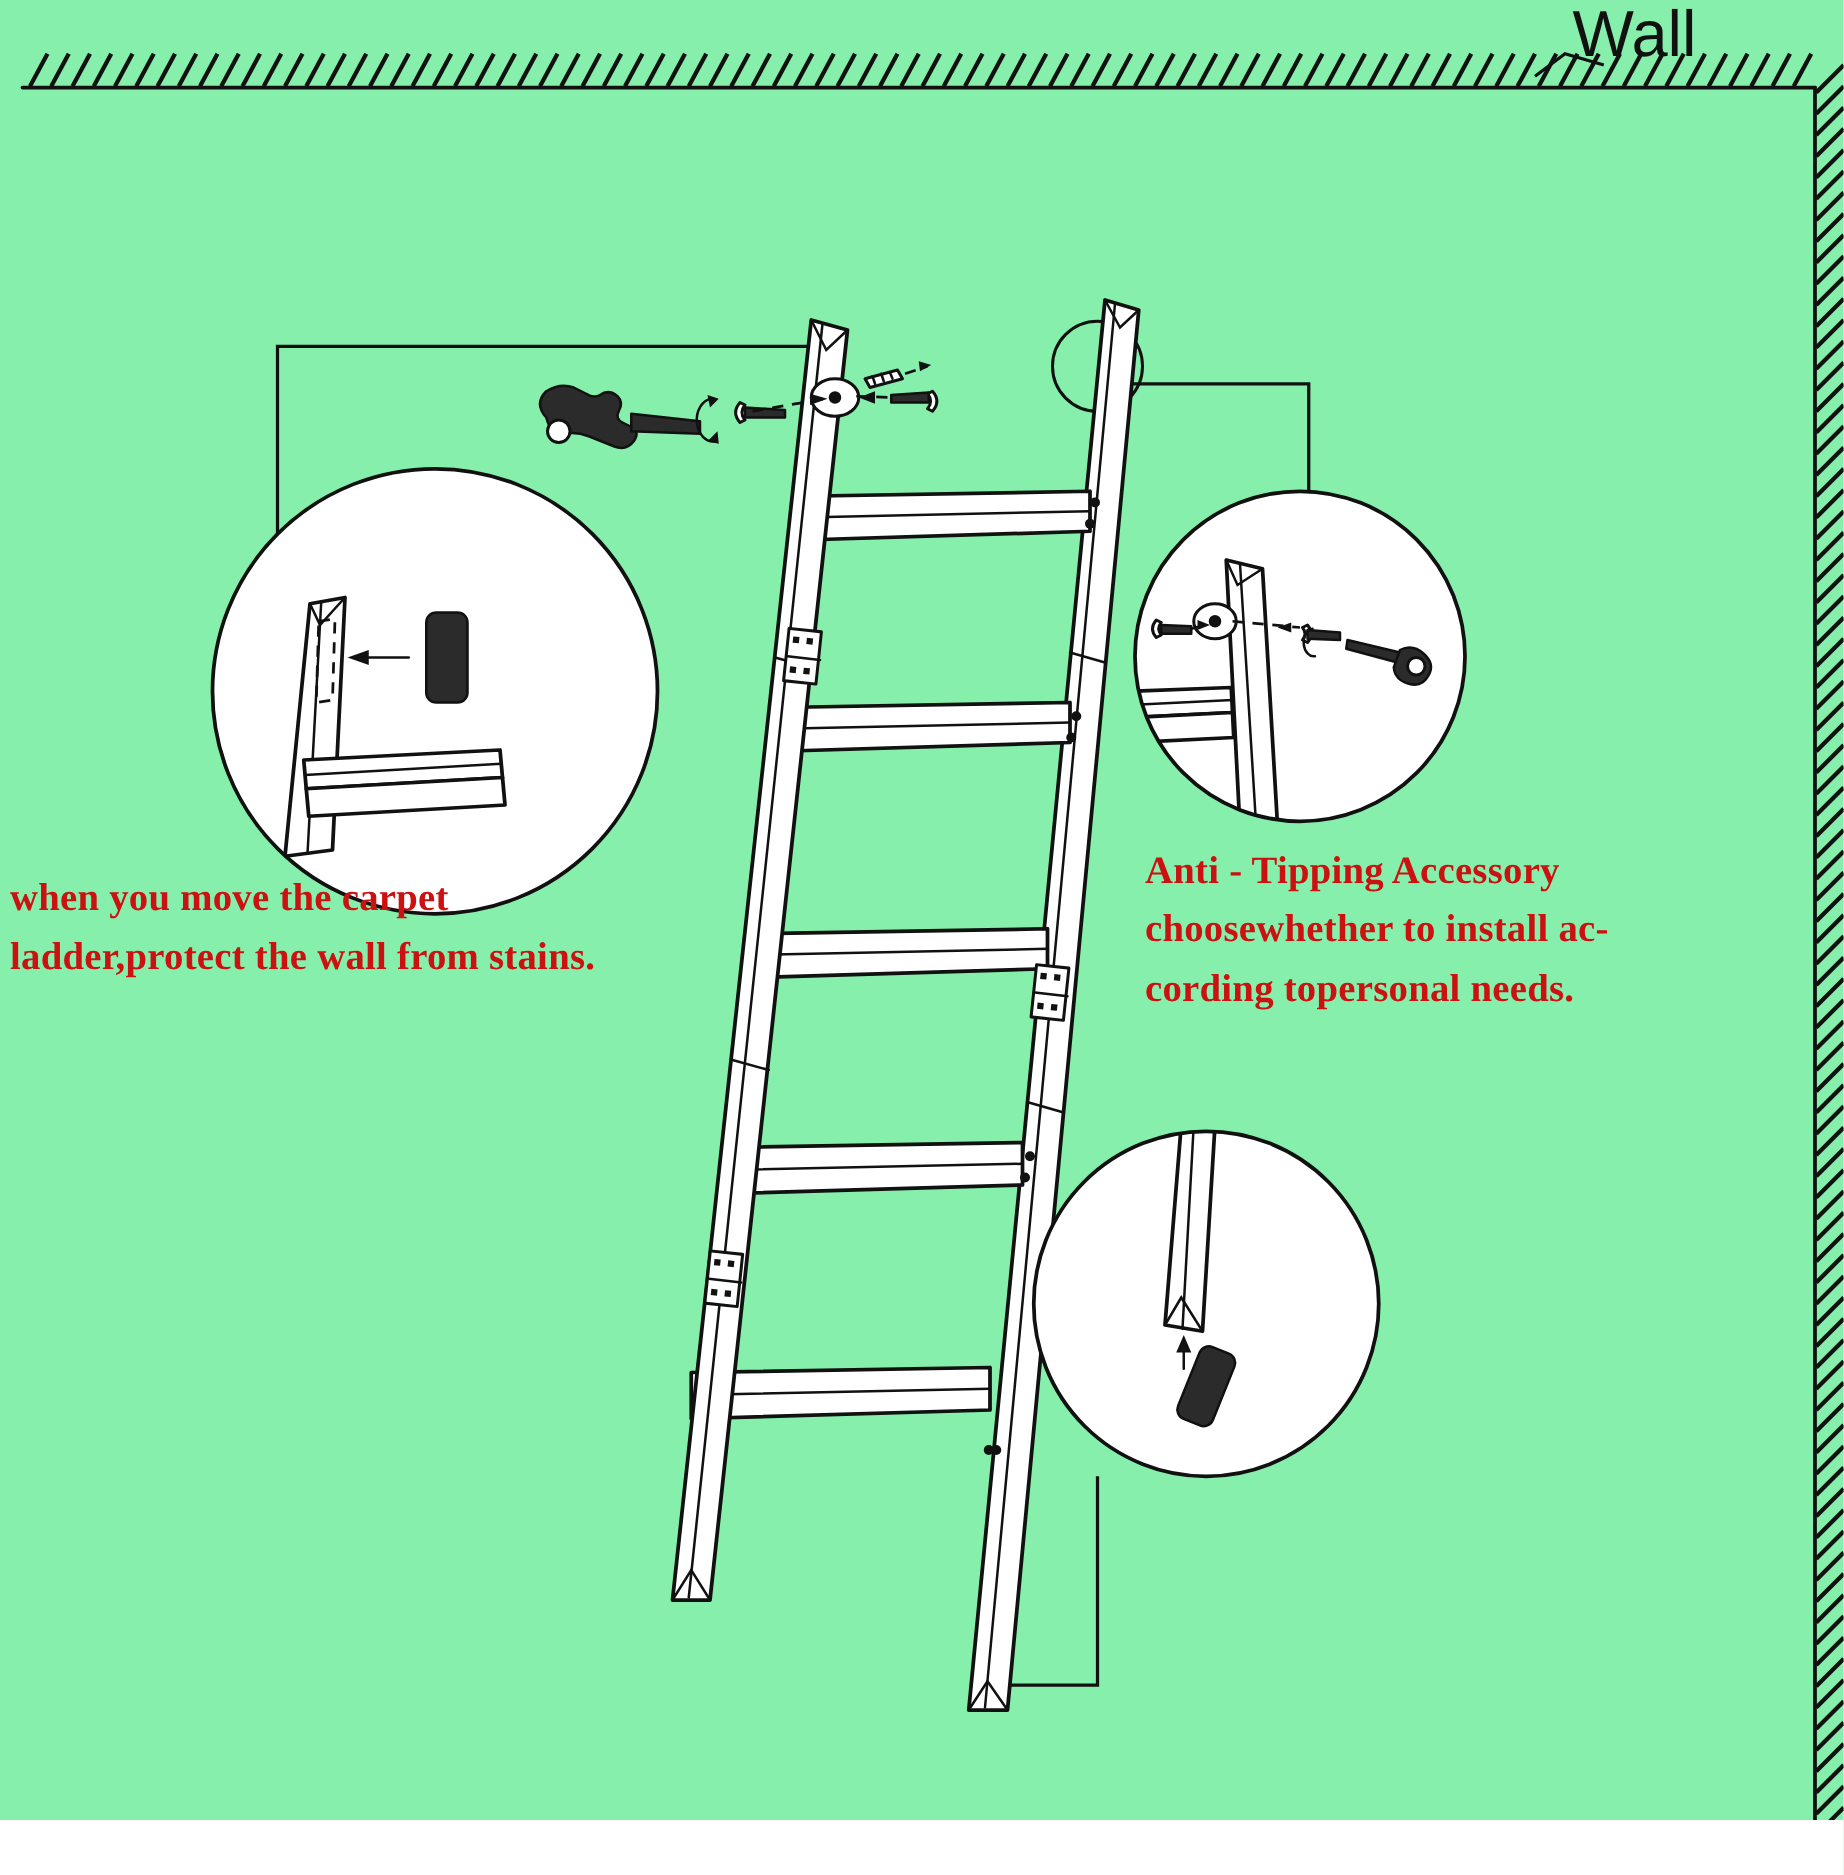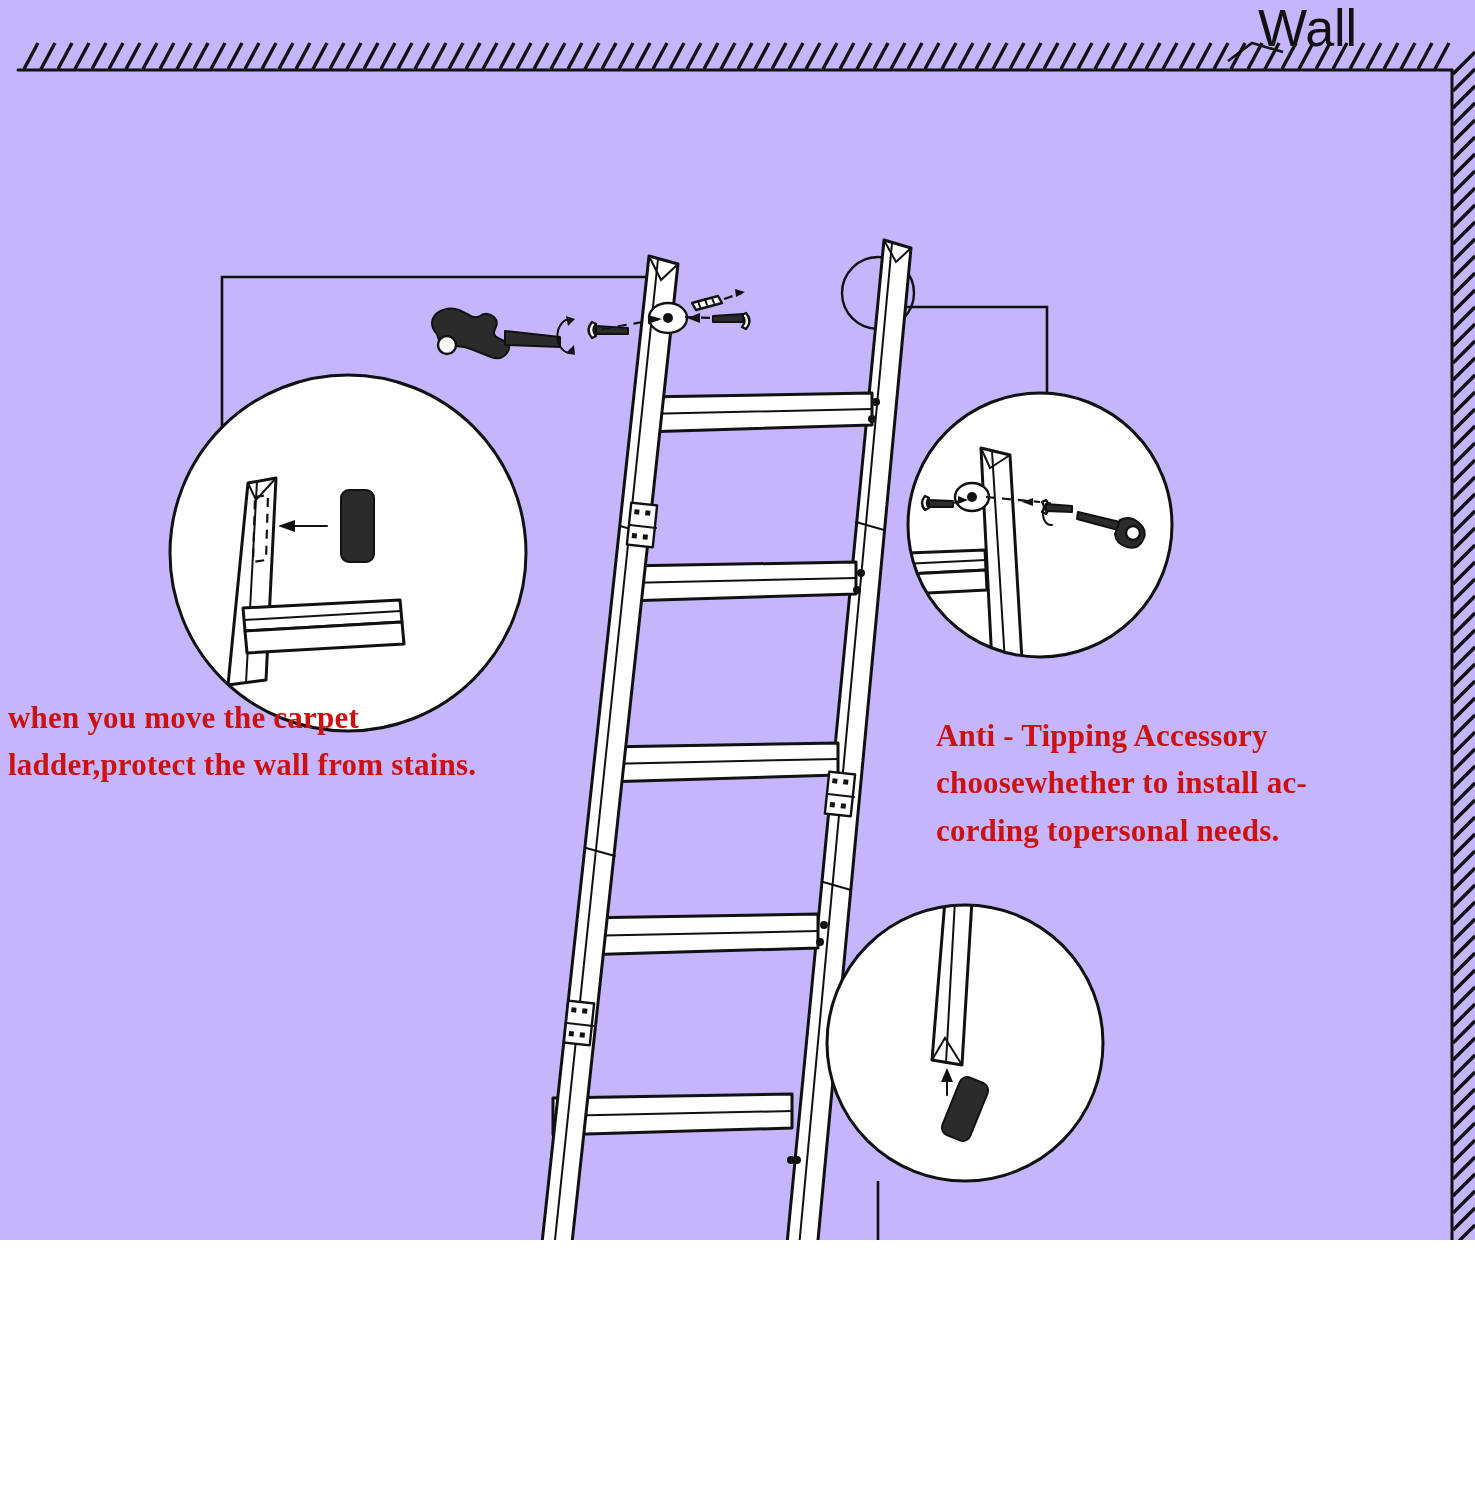--- a/index.html
+++ b/index.html
@@ -3,22 +3,22 @@
 <meta charset="utf-8">
 <style>
   html, body {
     margin: 0;
     padding: 0;
     background: #ffffff;
   }
   #page {
     position: relative;
     width: 1475px;
-    height: 1240px;
-    background: #c4b5fd;
+    height: 1456px;
+    background: #86efac;
     overflow: hidden;
     font-family: "Liberation Serif", serif;
   }
   #diagram {
     position: absolute;
     left: 0;
     top: 0;
     width: 1475px;
     height: 1500px;
   }
@@ -26,21 +26,21 @@
     position: absolute;
     color: #cc1111;
     font-family: "Liberation Serif", serif;
     font-weight: bold;
     font-size: 31px;
     line-height: 1.53;
     letter-spacing: 0.2px;
     white-space: pre-line;
   }
   #note-left  { left: 8px;   top: 694px;  width: 520px; }
-  #note-right { left: 936px; top: 672px;  width: 470px; margin-top: 40px; }
+  #note-right { left: 916px; top: 672px;  width: 470px; }
   #note-floor { left: 898px; top: 1208px; width: 540px; }
   #wall-label {
     position: absolute;
     left: 1258px;
     top: -2px;
     font-family: "Liberation Sans", sans-serif;
     font-size: 52px;
     color: #111111;
     letter-spacing: 0px;
   }

